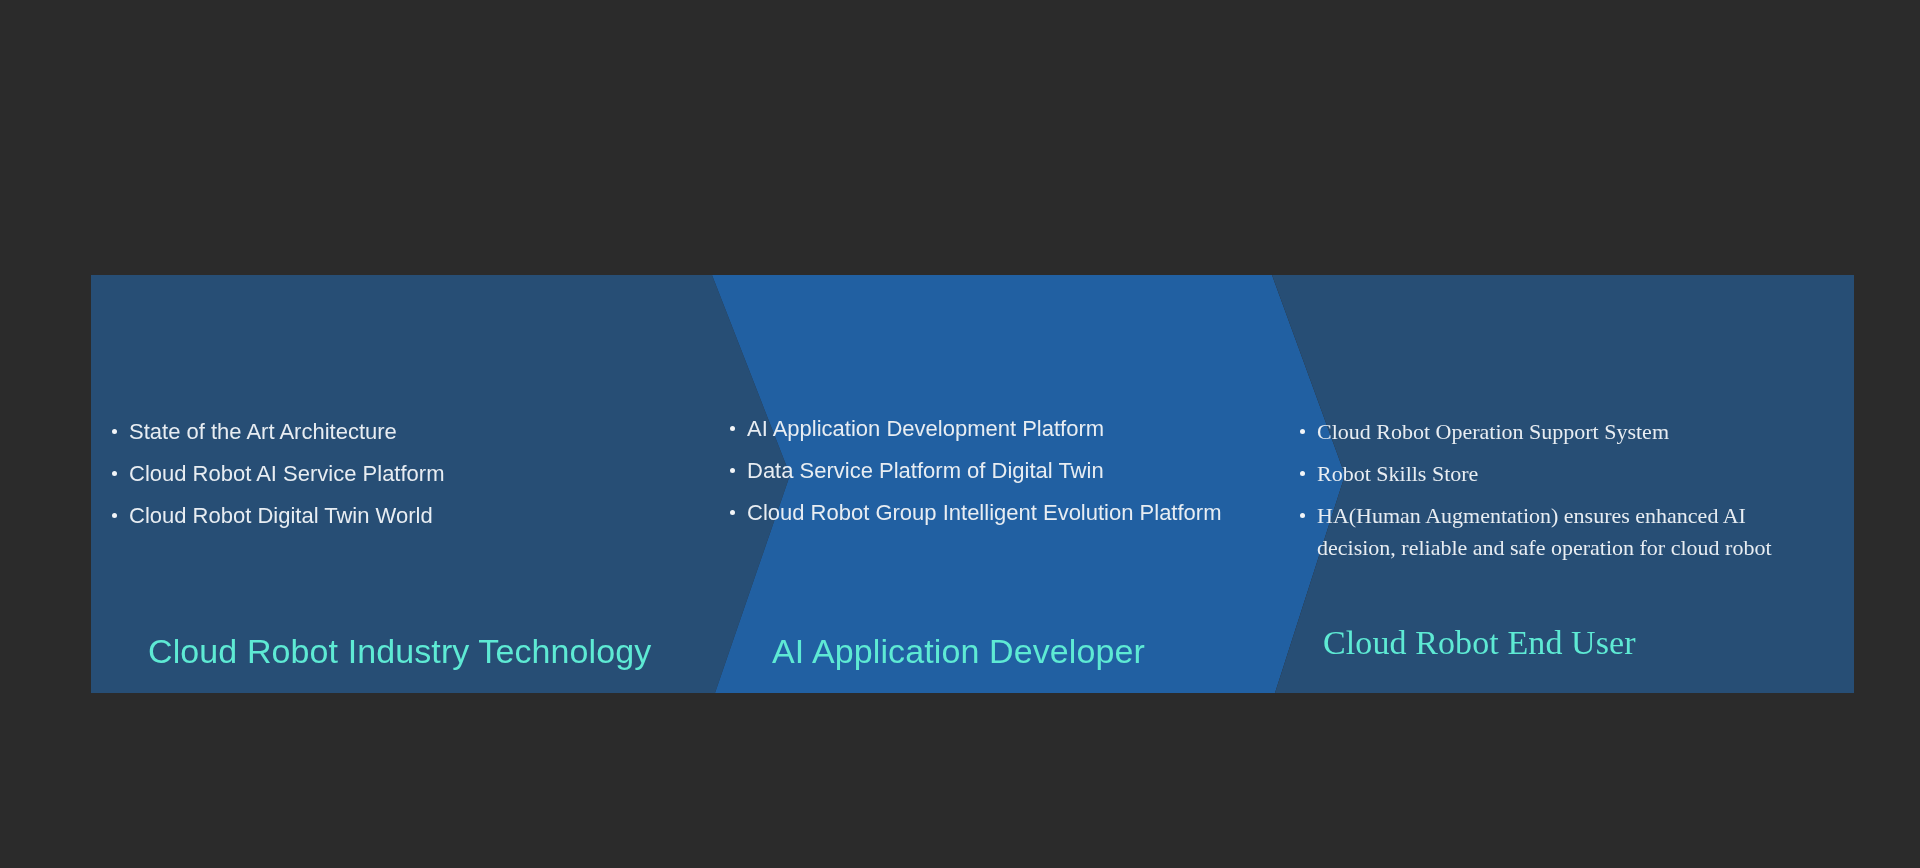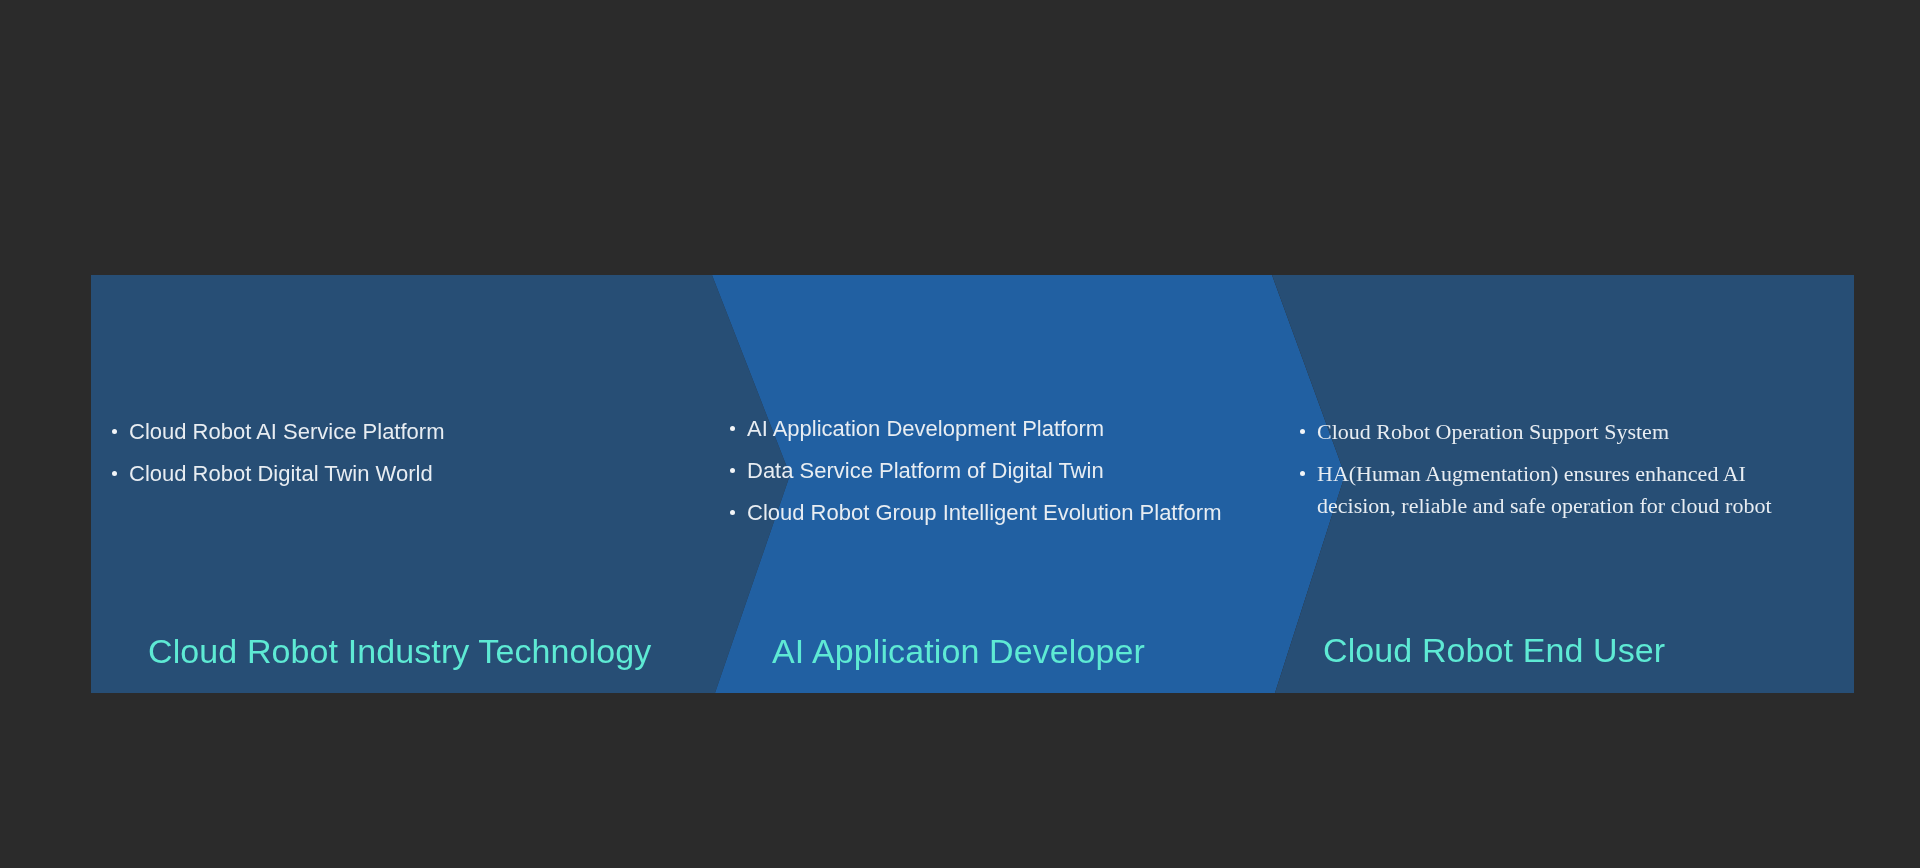--- a/index.html
+++ b/index.html
@@ -64,21 +64,21 @@
     color: #5eead4;
     font-size: 34px;
     font-weight: 400;
     letter-spacing: 0.1px;
     white-space: nowrap;
     line-height: 1.1;
   }
 
   .panel-1 .panel-title { left: 57px;  top: 377px; }
   .panel-2 .panel-title { left: -36px; top: 377px; margin-left: 17px; }
-  .panel-3 .panel-title { left: -28px; top: 376px; }
+  .panel-3 .panel-title { left: -28px; top: 368px; font-family: Liberation Serif, serif; }
 
   
   .panel-title { transform: translateY(-50%); }
 
   .bullets {
     position: absolute;
     list-style: none;
     margin: 0;
     padding: 0;
     color: #e8edf2;
@@ -129,20 +129,24 @@
       <polygon fill="#274e75" points="1181,0 1763,0 1763,418 1184,418 1254,200"></polygon>
     </svg>
 
     <div class="cols">
 
       <div class="panel panel-1">
         <div class="panel-title">Cloud Robot Industry Technology</div>
         <ul class="bullets">
           <li class="bullet">
             <span class="bullet-dot"></span>
+            <span class="bullet-text">State of the Art Architecture</span>
+          </li>
+          <li class="bullet">
+            <span class="bullet-dot"></span>
             <span class="bullet-text">Cloud Robot AI Service Platform</span>
           </li>
           <li class="bullet">
             <span class="bullet-dot"></span>
             <span class="bullet-text">Cloud Robot Digital Twin World</span>
           </li>
         </ul>
       </div>
 
       <div class="panel panel-2">
@@ -163,20 +167,24 @@
         </ul>
       </div>
 
       <div class="panel panel-3">
         <div class="panel-title">Cloud Robot End User</div>
         <ul class="bullets">
           <li class="bullet">
             <span class="bullet-dot"></span>
             <span class="bullet-text">Cloud Robot Operation Support System</span>
           </li>
+          <li class="bullet">
+            <span class="bullet-dot"></span>
+            <span class="bullet-text">Robot Skills Store</span>
+          </li>
           <li class="bullet wrap">
             <span class="bullet-dot"></span>
             <span class="bullet-text">HA(Human Augmentation) ensures enhanced AI decision, reliable and safe operation for cloud robot</span>
           </li>
         </ul>
       </div>
 
     </div>
   </div>
 </div>

